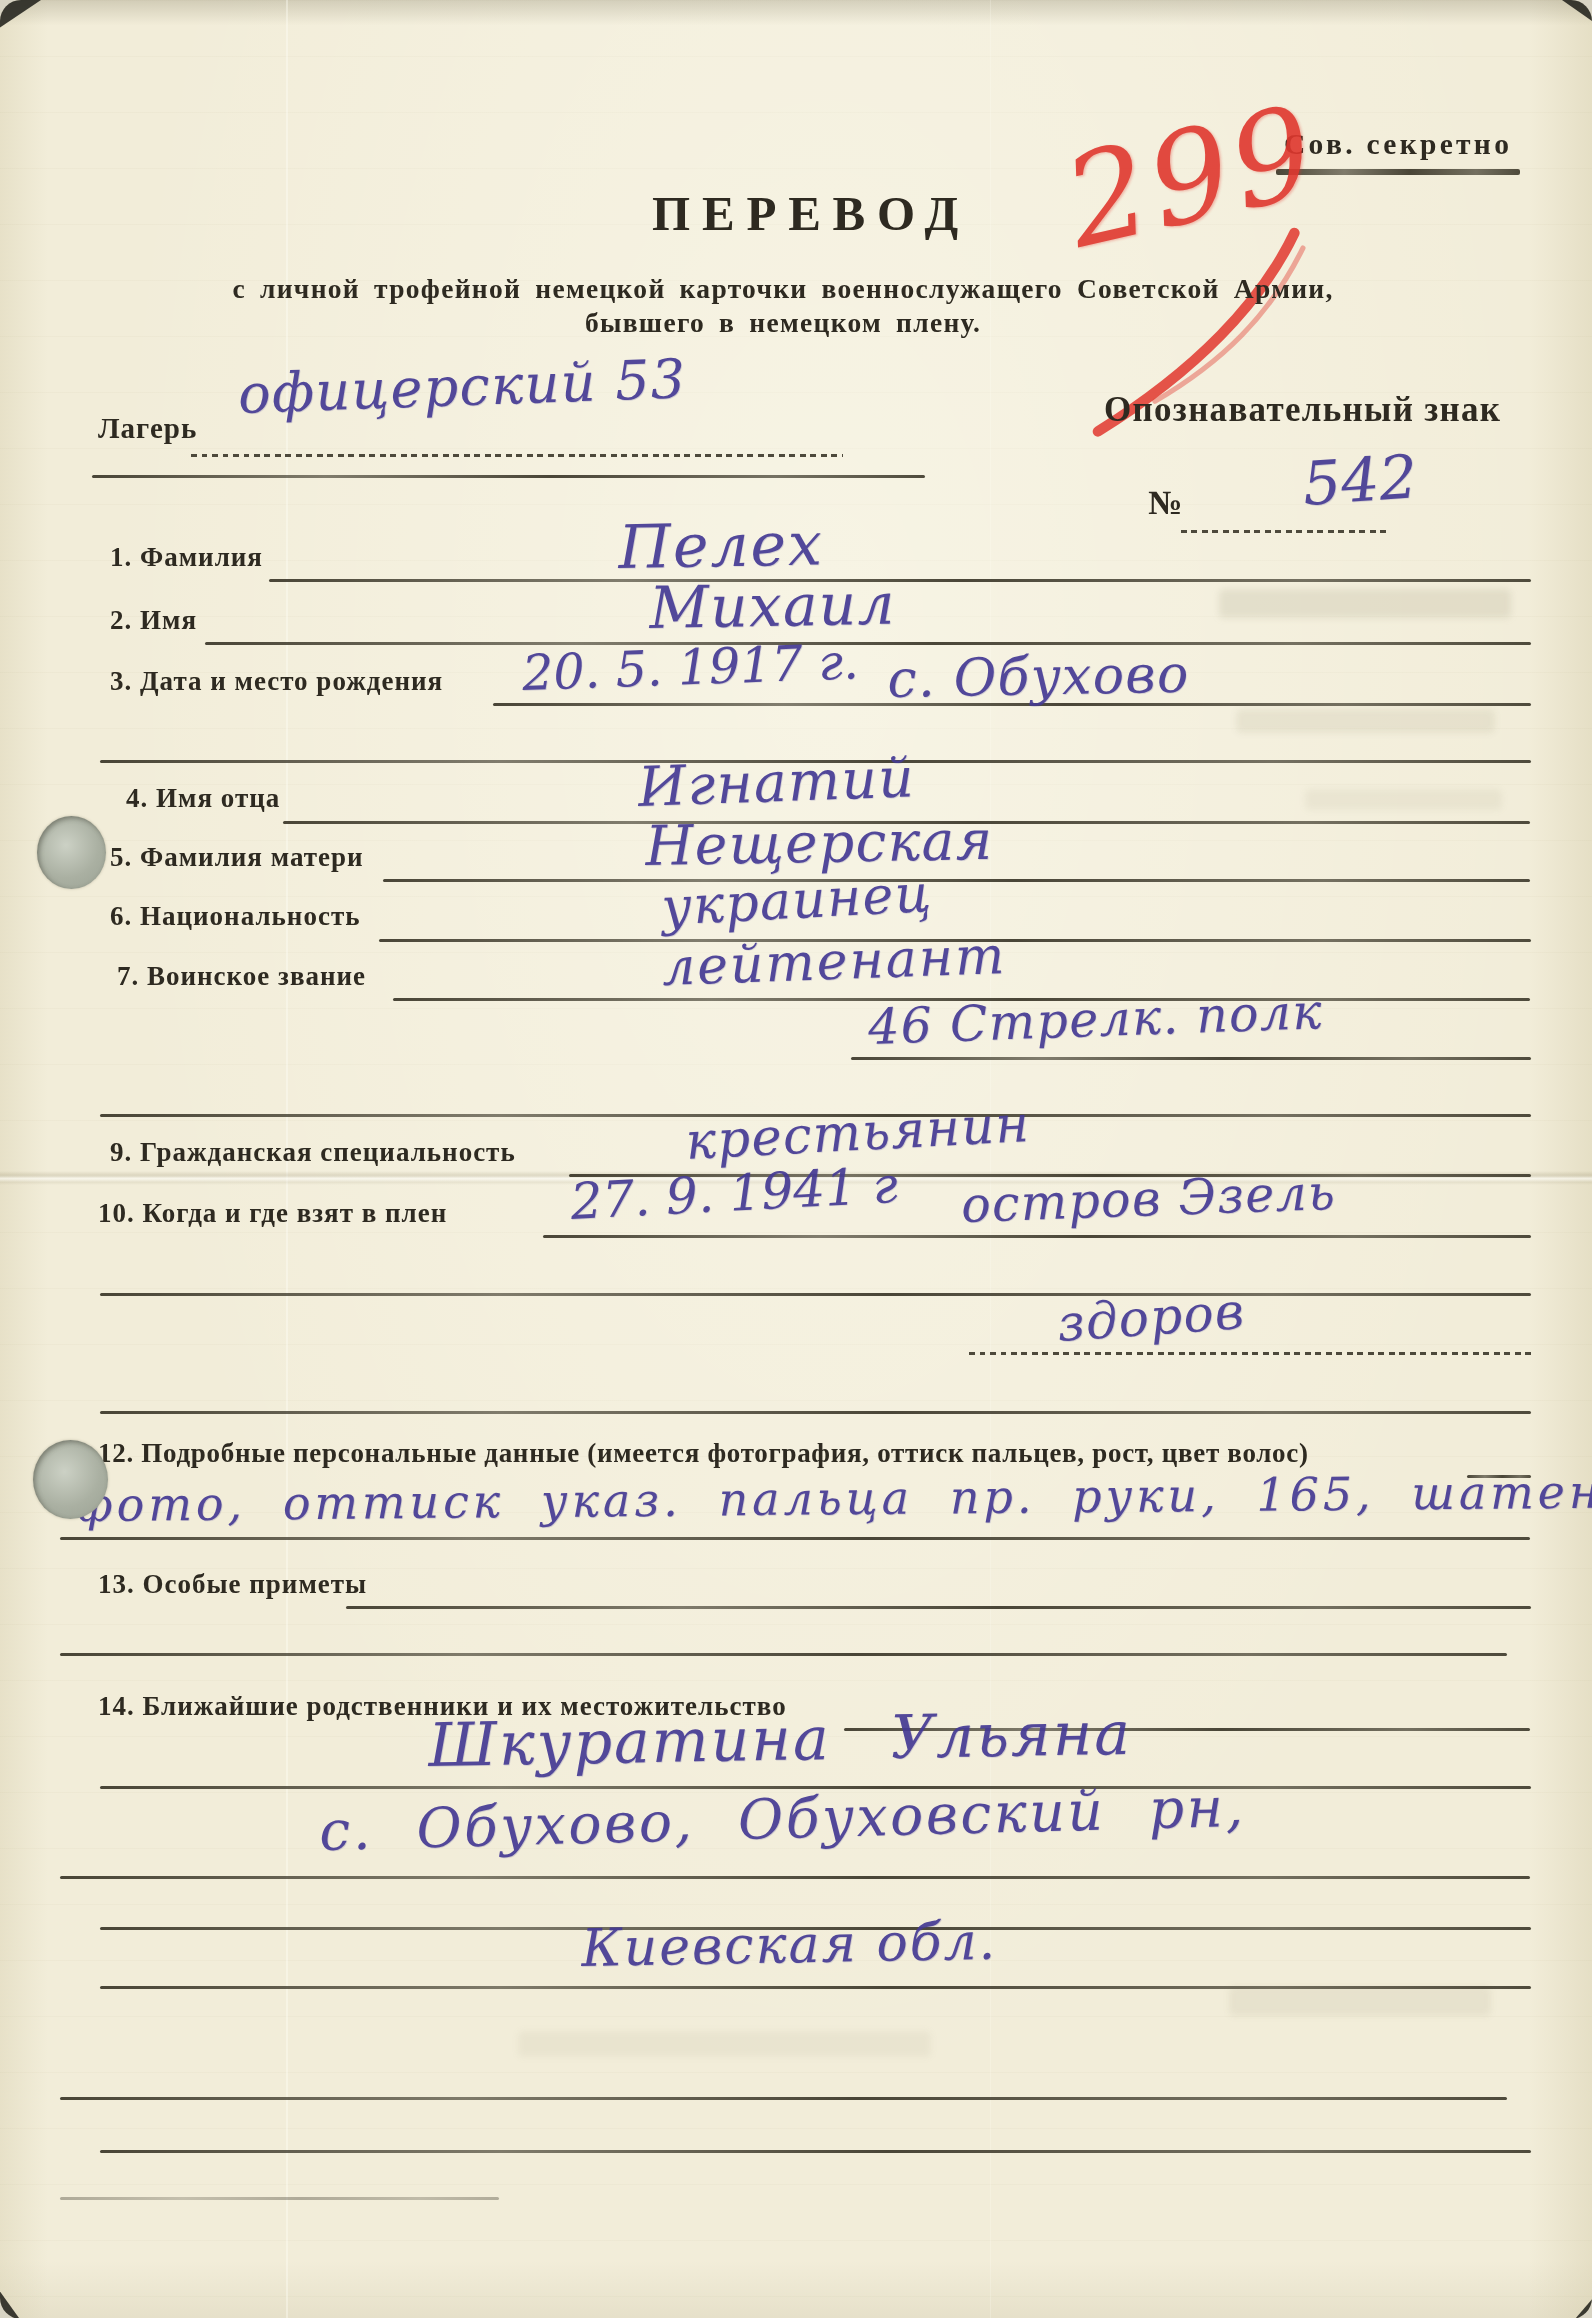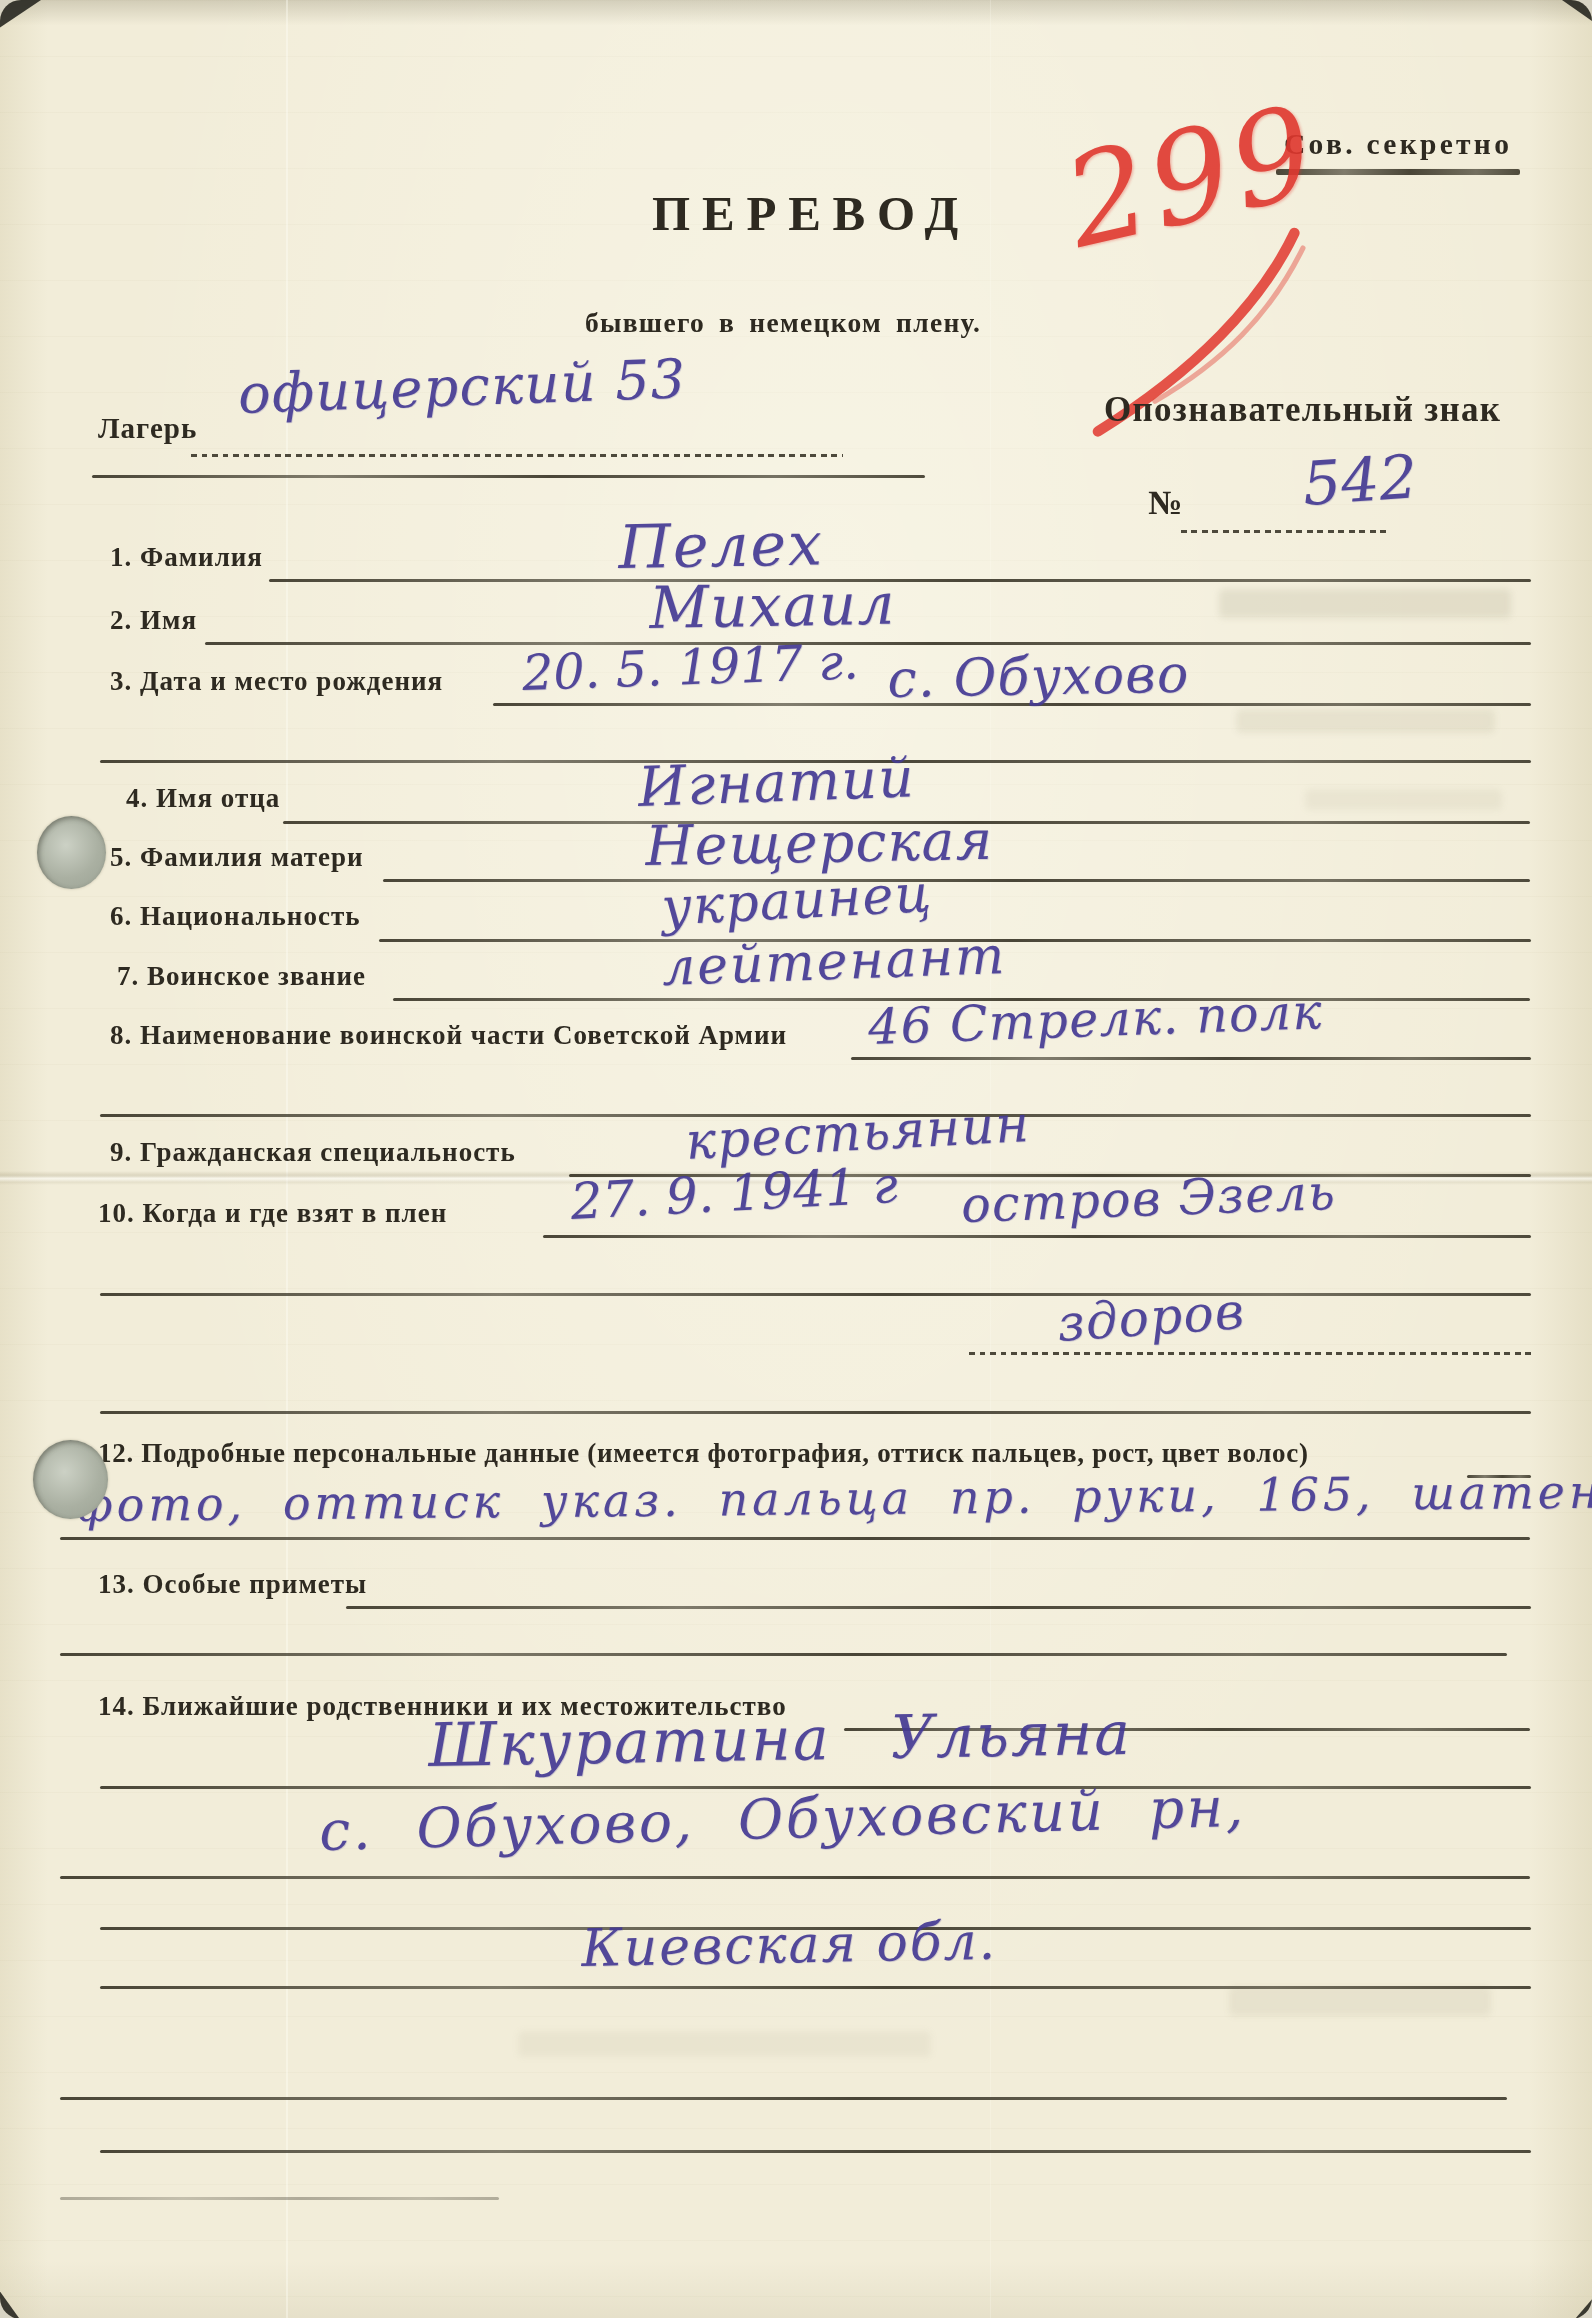--- a/index.html
+++ b/index.html
@@ -64,20 +64,21 @@
   <div class="rule" style="left:1276px;top:169px;width:244px;height:5.9px;"></div>
 
   <div class="hw red" style="left:1083px;top:141px;font-size:126px;letter-spacing:3.9px;color:#e0372e;transform:rotate(-13deg);text-shadow:1.3px 1.3px 2.6px rgba(224,55,46,0.35);opacity:.9;">299</div>
   <svg style="position:absolute;left:1042px;top:197px;" width="328" height="275" viewBox="0 0 500 420">
     <path d="M 385 55 C 335 160 235 265 85 358" fill="none" stroke="#e0372e" stroke-width="16" stroke-linecap="round" opacity="0.85"></path>
     <path d="M 398 78 C 348 180 275 252 172 312" fill="none" stroke="#e0372e" stroke-width="8" stroke-linecap="round" opacity="0.4"></path>
   </svg>
 
   <div class="print" style="left:652px;top:189px;font-size:49px;letter-spacing:11.8px;">ПЕРЕВОД</div>
 
+  <div class="print" style="left:157px;top:275px;width:1252px;text-align:center;font-size:27.5px;letter-spacing:1.3px;word-spacing:5.9px;">с личной трофейной немецкой карточки военнослужащего Советской Армии,</div>
   <div class="print" style="left:157px;top:309px;width:1252px;text-align:center;font-size:27.5px;letter-spacing:1.3px;word-spacing:5.9px;">бывшего в немецком плену.</div>
 
   <div class="print label" style="left:98px;top:414px;font-size:29px;">Лагерь</div>
   <div class="dotted" style="left:191px;top:454px;width:652px;"></div>
   <div class="hw" style="left:239px;top:368px;font-size:54px;transform:rotate(-2deg);letter-spacing:1.3px;">офицерский 53</div>
   <div class="rule" style="left:92px;top:475px;width:833px;"></div>
 
   <div class="print" style="left:1104px;top:392px;font-size:35px;letter-spacing:1.3px;">Опознавательный знак</div>
   <div class="print" style="left:1148px;top:486px;font-size:34px;">№</div>
   <div class="dotted" style="left:1181px;top:530px;width:208px;"></div>
@@ -113,22 +114,20 @@
   <div class="print label" style="left:110px;top:903px;">
     <span>6.</span> <span>Национальность</span></div>
   <div class="rule" style="left:379px;top:939px;width:1152px;"></div>
   <div class="hw" style="left:663px;top:881px;font-size:52px;transform:rotate(-3deg);letter-spacing:1.3px;">украинец</div>
 
   <div class="print label" style="left:110px;top:963px;margin-left:7px;">
     <span>7.</span> <span>Воинское звание</span></div>
   <div class="rule" style="left:393px;top:998px;width:1137px;"></div>
   <div class="hw" style="left:663px;top:941px;font-size:52px;transform:rotate(-2deg);letter-spacing:2px;">лейтенант</div>
 
-  <div class="print label" style="left:110px;top:1022px;">
-    <span>8.</span> <span>Наименование воинской части Советской Армии</span></div>
   <div class="rule" style="left:851px;top:1057px;width:680px;"></div>
   <div class="hw" style="left:869px;top:1003px;font-size:49px;transform:rotate(-2deg);letter-spacing:1.3px;">46 Стрелк. полк</div>
   <div class="rule" style="left:100px;top:1114px;width:1431px;"></div>
 
   <div class="print label" style="left:110px;top:1139px;">
     <span>9.</span> <span>Гражданская специальность</span></div>
   <div class="rule" style="left:569px;top:1174px;width:962px;"></div>
   <div class="hw" style="left:687px;top:1116px;font-size:51px;transform:rotate(-3deg);letter-spacing:1.3px;">крестьянин</div>
 
   <div class="print label" style="left:98px;top:1200px;">

